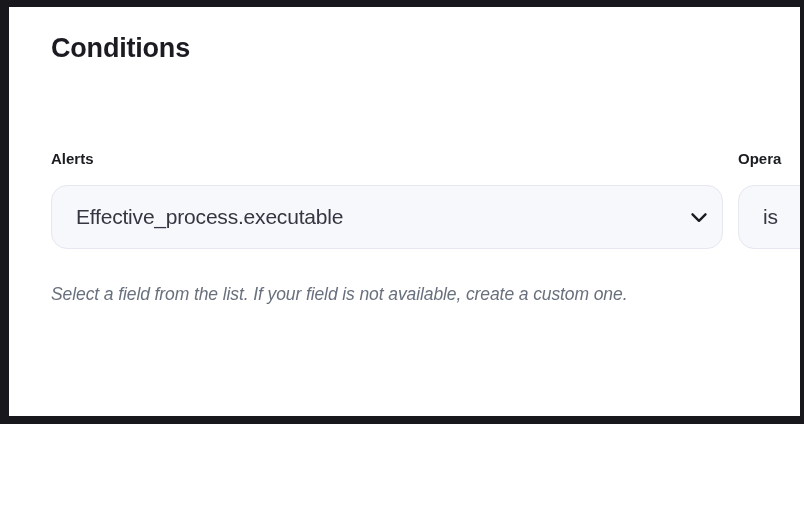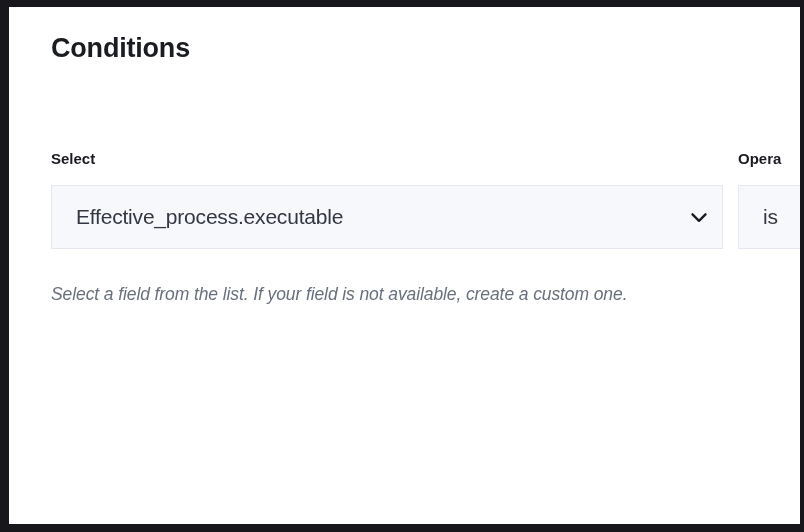--- a/index.html
+++ b/index.html
@@ -11,21 +11,21 @@
     width: 804px;
     height: 532px;
     overflow: hidden;
     font-family: "Liberation Sans", sans-serif;
   }
 
   
   #screen {
     position: relative;
     width: 804px;
-    height: 532px;
+    height: 424px;
     box-sizing: border-box;
     background: #ffffff;
     border-left: 9px solid #17171c;
     border-top: 7px solid #17171c;
     border-bottom: 8px solid #17171c;
     border-right: 4px solid #17171c;
     overflow: hidden;
     padding-left: 20px;
   }
 
@@ -88,21 +88,21 @@
     padding-bottom: 2px;
   }
 
   .combo {
     position: relative;
     margin-top: 17px;
     height: 64px;
     box-sizing: border-box;
     background: #f7f8fc;
     border: 1px solid #e6e7f0;
-    border-radius: 0;
+    border-radius: 16px;
     display: flex;
     align-items: center;
     box-shadow: inset 0 0 0 0 rgba(0,0,0,0);
   }
   .combo.field-combo { width: 672px; }
   .combo.operator-combo { width: 150px; }
 
   .combo-value {
     font-size: 21px;
     color: #343741;
@@ -160,21 +160,21 @@
 
 <div id="screen">
   <div id="panel">
 
     <div class="section-title">Conditions</div>
 
 
     <div class="form-row">
 
       <div class="form-group field">
-        <span class="form-label">Select</span>
+        <span class="form-label">Alerts</span>
         <div class="combo field-combo">
           <span class="combo-value">Effective_process.executable</span>
           <span class="chevron">
             <svg width="26" height="26" viewBox="0 0 24 24" fill="none" stroke="currentColor" stroke-width="2.2" stroke-linecap="round" stroke-linejoin="round">
               <polyline points="6 9.5 12 15.5 18 9.5"></polyline>
             </svg>
           </span>
         </div>
       </div>
 

